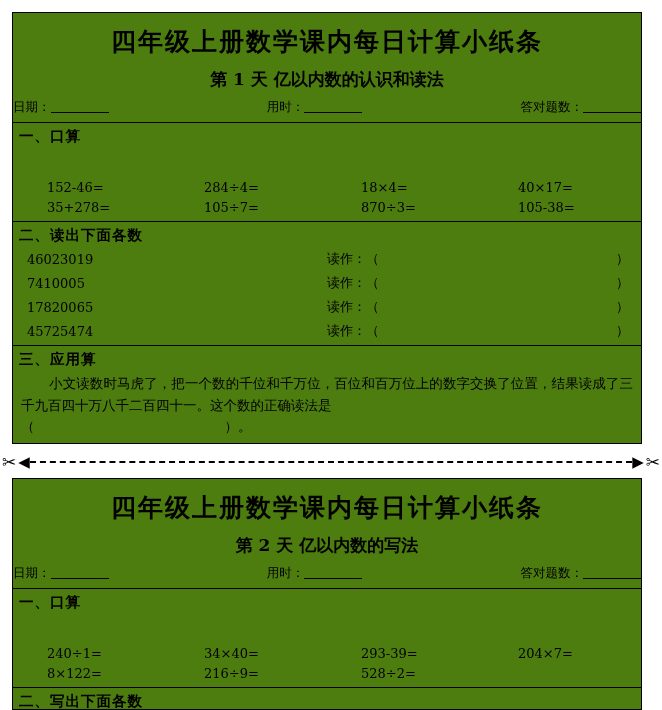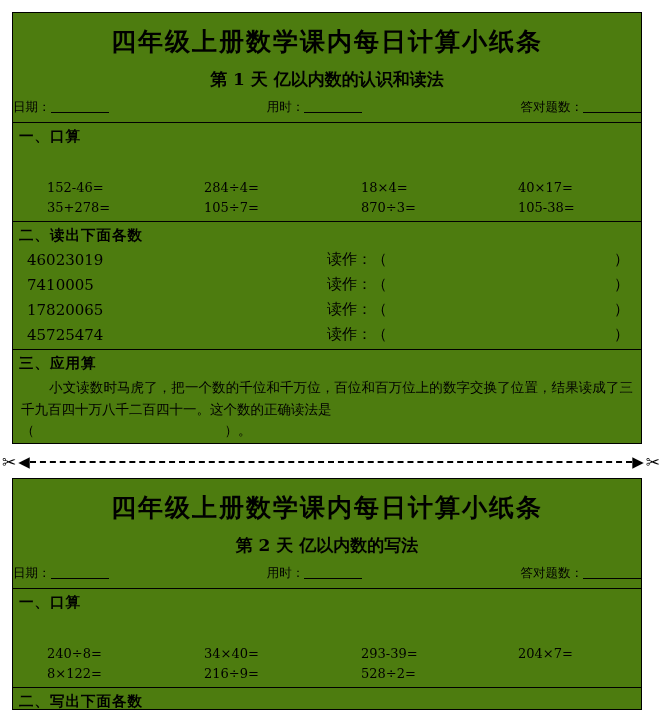--- a/index.html
+++ b/index.html
@@ -86,22 +86,22 @@
     padding: 4px 0 4px 0;
     margin-top: 30px;
   }
   .calc-cell {
     padding-left: 34px;
     white-space: nowrap;
   }
 
   .read-row {
     display: flex;
-    align-items: flex-end;
-    font-size: 15px;
+    align-items: center;
+    font-size: 13px;
     padding: 3px 0;
   }
   .read-num {
     width: 300px;
     padding-left: 14px;
     white-space: nowrap;
   }
   .read-label { white-space: nowrap; }
   .read-paren-close {
     margin-left: auto;
@@ -228,21 +228,21 @@
     <div class="meta-row">
       <span class="meta-item"><span>日期：</span><span class="meta-blank"></span></span>
       <span class="meta-item"><span>用时：</span><span class="meta-blank"></span></span>
       <span class="meta-item"><span>答对题数：</span><span class="meta-blank"></span></span>
     </div>
 
     <hr class="hr-line">
     <div class="section-head">一、口算</div>
 
     <div class="calc-grid">
-      <div class="calc-cell">240÷8=</div>
+      <div class="calc-cell">240÷1=</div>
       <div class="calc-cell">34×40=</div>
       <div class="calc-cell">293-39=</div>
       <div class="calc-cell">204×7=</div>
       <div class="calc-cell">8×122=</div>
       <div class="calc-cell">216÷9=</div>
       <div class="calc-cell">528÷2=</div>
     </div>
 
     <hr class="hr-line">
     <div class="section-head">二、写出下面各数</div>

